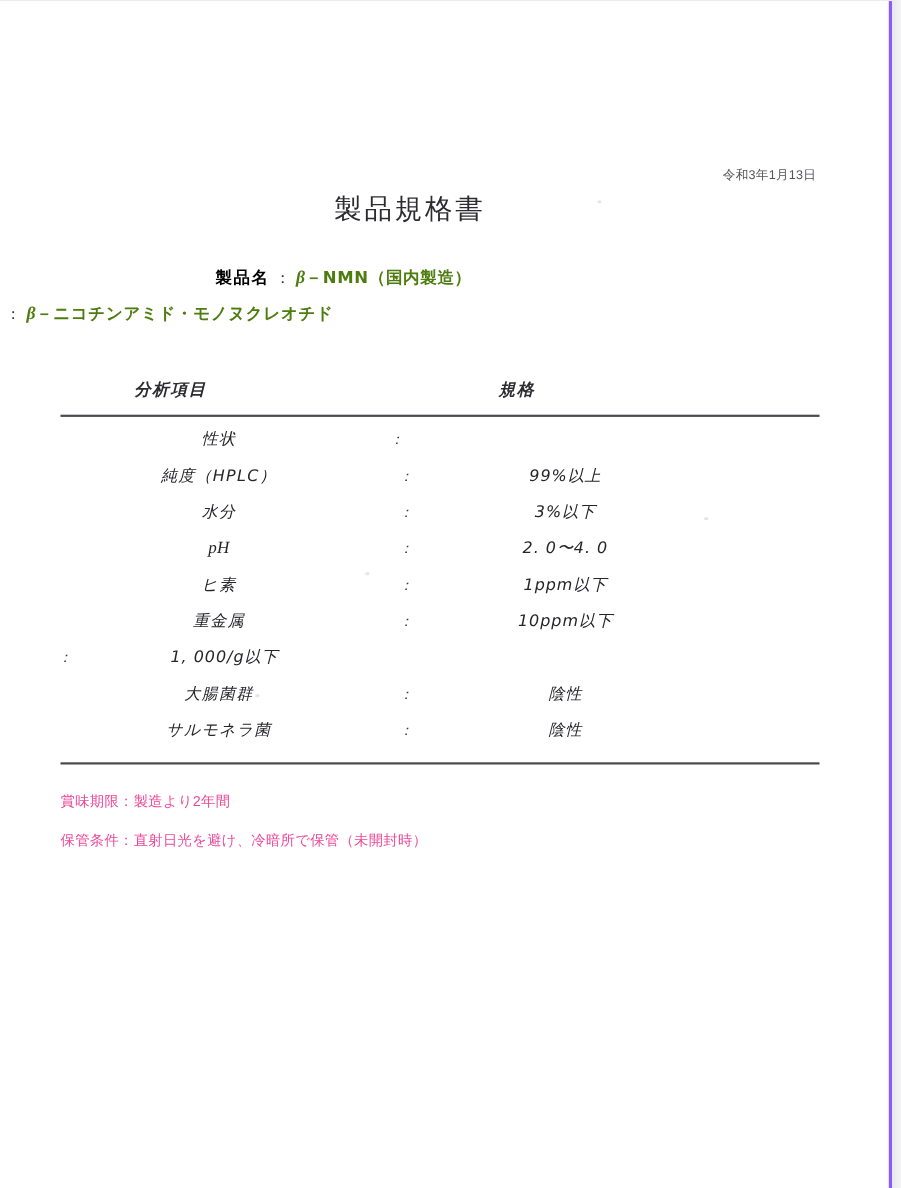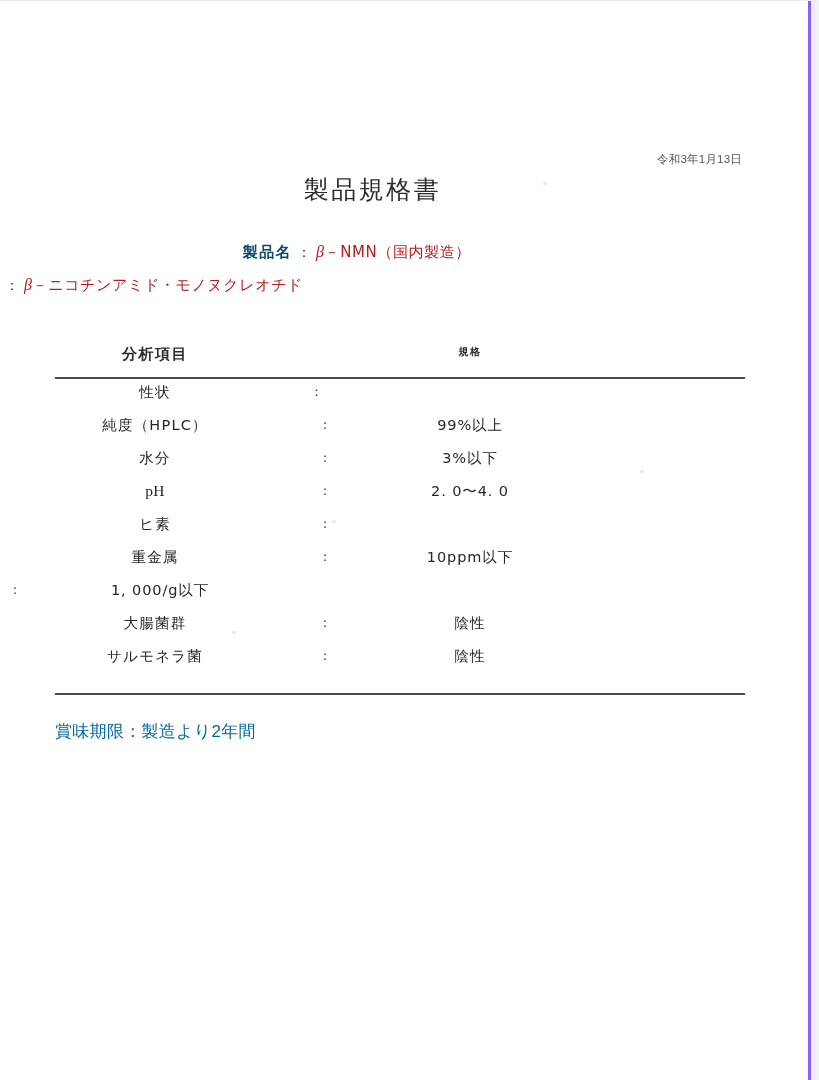--- a/index.html
+++ b/index.html
@@ -78,51 +78,52 @@
   }
   .meta-row {
     display: flex;
     align-items: baseline;
     height: 33px;
   }
   .meta-label {
     width: 245px;
     text-align: right;
     font-size: 15px;
-    color: #0c4a6e;
+    color: #000000;
     letter-spacing: 1.4px;
     font-family: "DejaVu Sans", "Liberation Sans", sans-serif;
     font-weight: 600;
-    padding-left: 47px;
   }
   .meta-colon {
     width: 24px;
     text-align: center;
     font-size: 14px;
     color: #2e2e33;
   }
   .meta-value {
     font-size: 15px;
-    color: #b91c1c;
+    color: #4d7c0f;
     letter-spacing: 0.6px;
     font-family: "DejaVu Sans", "Liberation Sans", sans-serif;
     white-space: nowrap;
+    font-weight: bold;
   }
   .meta-value .beta {
     font-family: "Liberation Serif", "DejaVu Serif", serif;
     font-style: italic;
     font-size: 16px;
   }
 
   
   .spec-table {
     position: absolute;
     left: 0;
     top: 345px;
     width: 811px;
+    font-style: italic;
   }
   .spec-head {
     display: flex;
     height: 30px;
     align-items: flex-start;
   }
   .col-item {
     width: 310px;
     text-align: center;
     font-size: 15px;
@@ -130,42 +131,43 @@
     color: #2b2b30;
     letter-spacing: 1.5px;
     font-family: "DejaVu Sans", "Liberation Sans", sans-serif;
   }
   .col-colon {
     width: 30px;
   }
   .col-spec {
     width: 260px;
     text-align: center;
-    font-size: 10px;
+    font-size: 15px;
     font-weight: 600;
     color: #2b2b30;
     letter-spacing: 1.5px;
     font-family: "DejaVu Sans", "Liberation Sans", sans-serif;
   }
 
   .rule {
     height: 2px;
     background: #4a4a50;
     margin-left: 55px;
     width: 690px;
   }
   .rule-top { margin-top: 2px; }
 
   .spec-body {
     padding-top: 4px;
   }
   .spec-row {
     display: flex;
-    align-items: flex-start;
+    align-items: center;
     height: 33px;
+    padding-left: 44px;
   }
   .cell-item {
     width: 310px;
     text-align: center;
     font-size: 14.5px;
     color: #26262a;
     letter-spacing: 1.2px;
     font-family: "DejaVu Sans", "Liberation Sans", sans-serif;
   }
   .cell-item.latin {
@@ -204,22 +206,22 @@
   }
 
   
   .notes {
     position: absolute;
     left: 55px;
     top: 720px;
     width: 700px;
   }
   .note-line {
-    font-size: 17px;
-    color: #0369a1;
+    font-size: 13px;
+    color: #ec4899;
     font-family: "Liberation Sans", "DejaVu Sans", sans-serif;
     letter-spacing: 0.3px;
     margin-bottom: 17px;
     white-space: nowrap;
   }
 
   
   .speckle {
     position: absolute;
     background: #e6e6ea;
@@ -277,20 +279,21 @@
           <span class="cell-spec">3%以下</span>
         </div>
         <div class="spec-row">
           <span class="cell-item latin">pH</span>
           <span class="cell-colon">：</span>
           <span class="cell-spec latin">2. 0〜4. 0</span>
         </div>
         <div class="spec-row">
           <span class="cell-item">ヒ素</span>
           <span class="cell-colon">：</span>
+          <span class="cell-spec">1ppm以下</span>
         </div>
         <div class="spec-row">
           <span class="cell-item">重金属</span>
           <span class="cell-colon">：</span>
           <span class="cell-spec">10ppm以下</span>
         </div>
         <div class="spec-row">
           <span class="cell-colon">：</span>
           <span class="cell-spec">1, 000/g以下</span>
         </div>
@@ -303,16 +306,17 @@
           <span class="cell-item">サルモネラ菌</span>
           <span class="cell-colon">：</span>
           <span class="cell-spec">陰性</span>
         </div>
       </div>
     <div class="rule rule-bottom"></div>
   </div>
 
   <div class="notes" id="notes">
       <div class="note-line">賞味期限：製造より2年間</div>
+      <div class="note-line">保管条件：直射日光を避け、冷暗所で保管（未開封時）</div>
     </div>
 </div>
 
 <div class="page-right-shadow"></div>
 
 </body></html>

